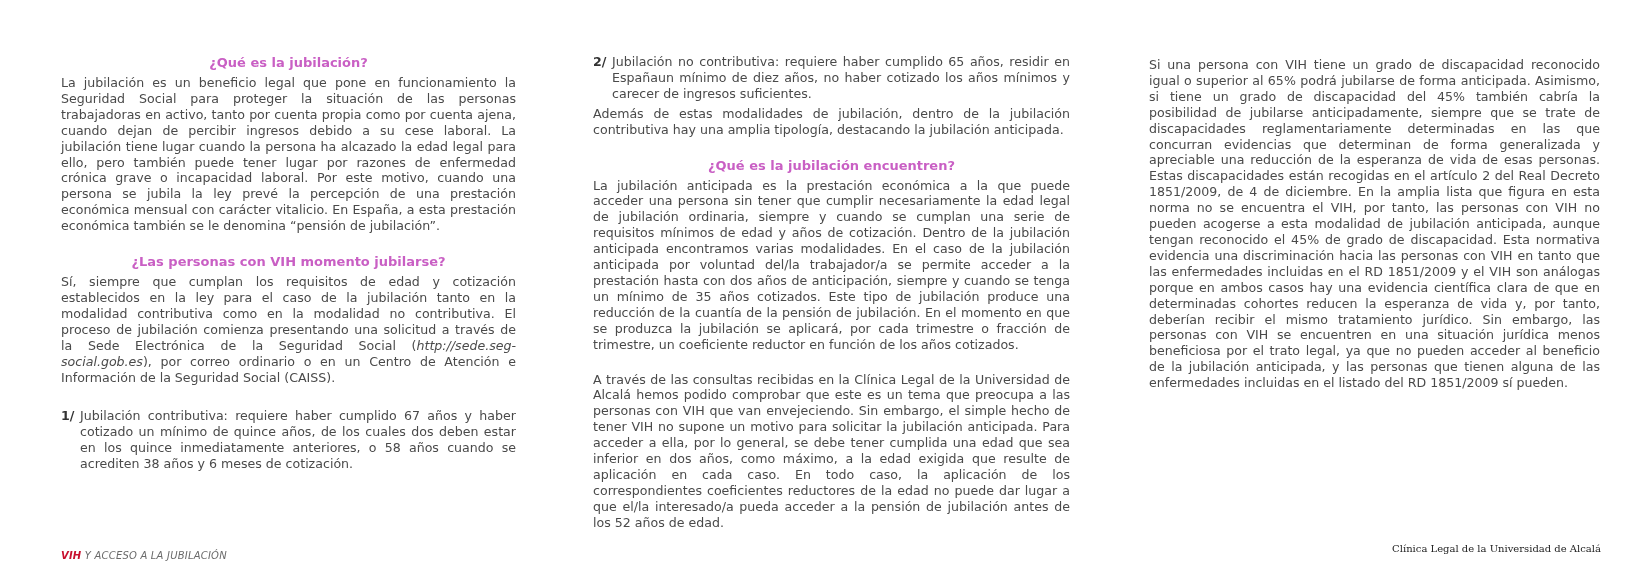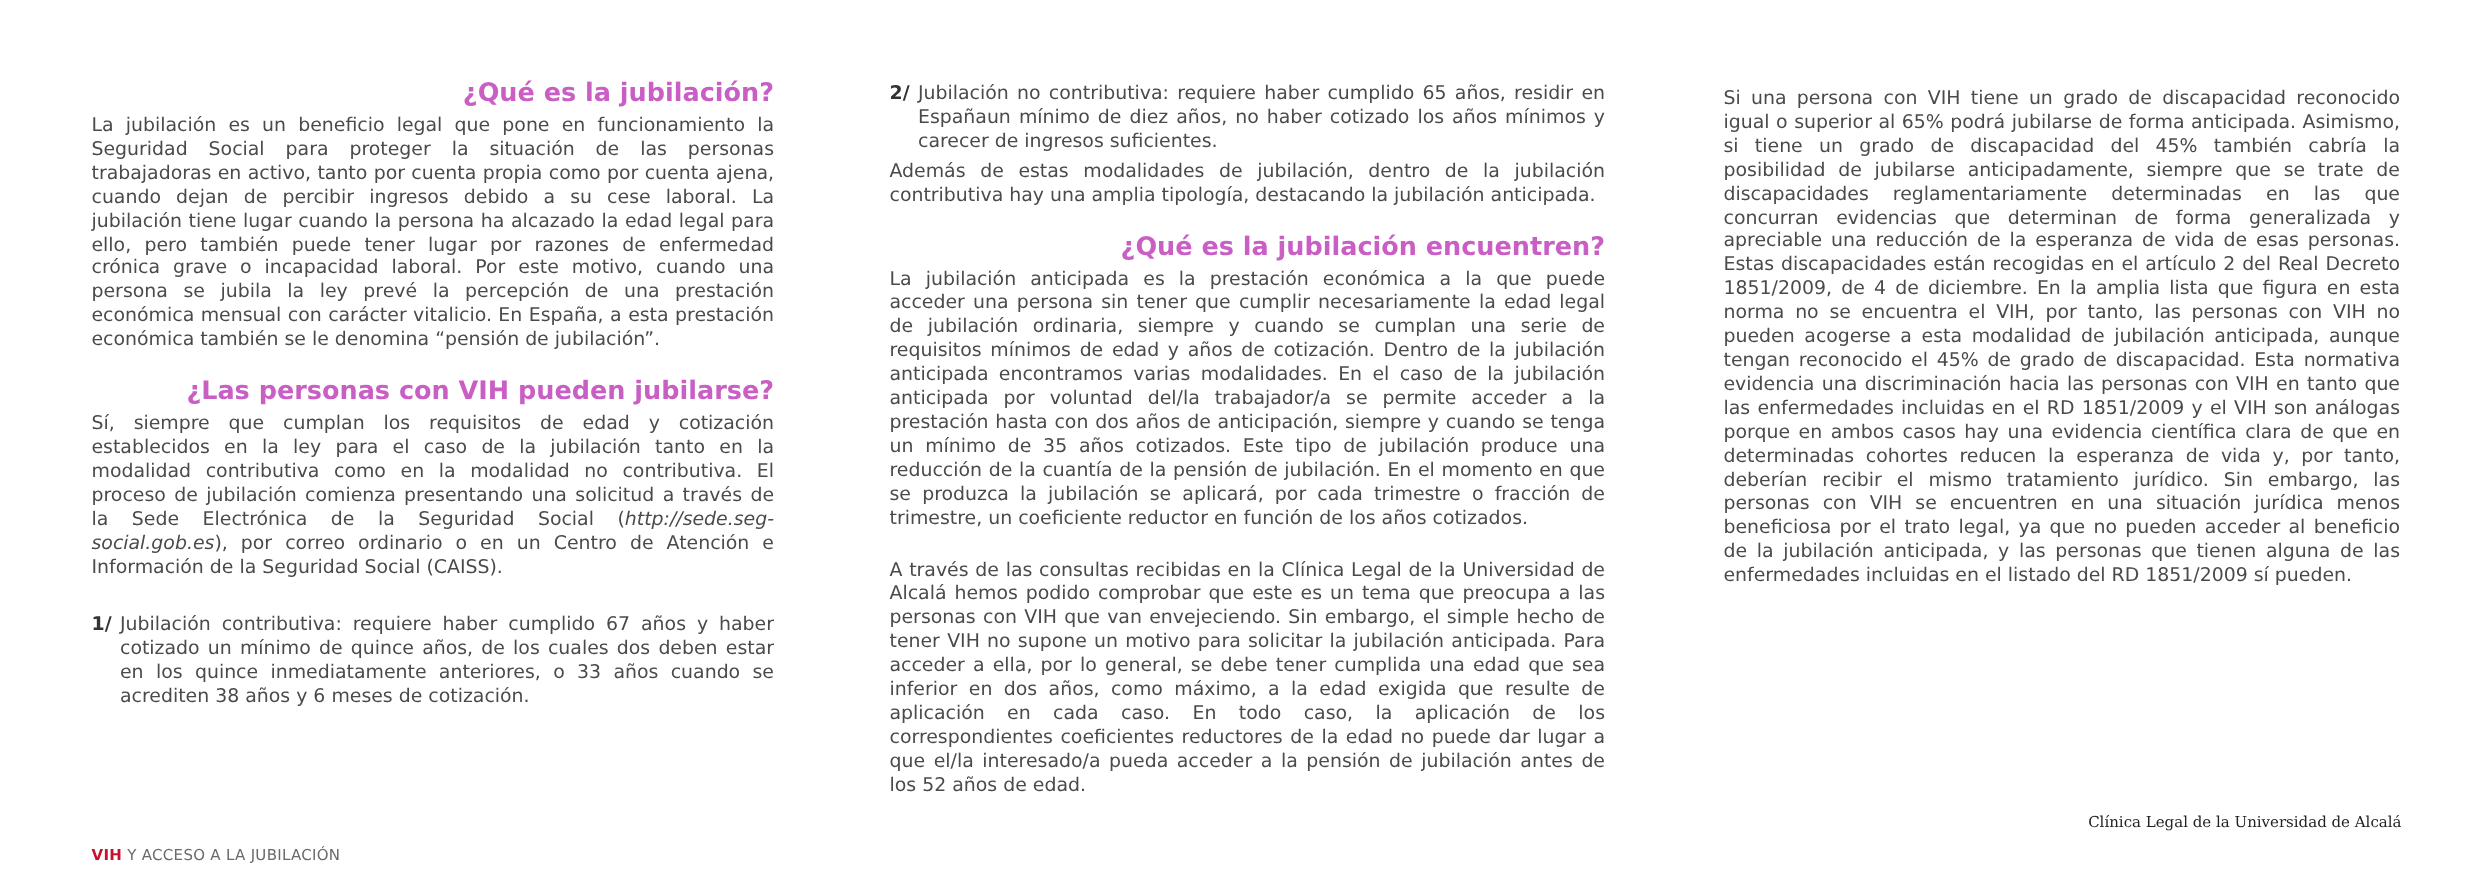--- a/index.html
+++ b/index.html
@@ -2,45 +2,45 @@
 <html><head>
 <meta charset="utf-8">
 <style>
   html, body { margin:0; padding:0; background:#ffffff; }
   body { width:1652px; height:582px; position:relative; overflow:hidden;
          font-family:"DejaVu Sans", sans-serif; color:#4a4a4a; }
   .col { position:absolute; top:54px; font-size:12.6px; line-height:15.9px; text-align:justify; }
   .col1 { left:61px; width:455px; }
   .col2 { left:593px; width:477px; }
   .col3 { left:1149px; width:451px; top:57px; }
-  h2 { color:#c95fc4; font-size:17px; font-weight:bold; margin:0 0 4px 0; line-height:17px; text-align:right; }
+  h2 { color:#c95fc4; font-size:13px; font-weight:bold; margin:0 0 4px 0; line-height:17px; text-align:center; }
   p { margin:0; }
   .gap { height:19px; }
   .list-item { position:relative; padding-left:19px; margin:4px 0 0 0; }
   .num { position:absolute; left:0; top:0; font-weight:bold; color:#333; }
   .col2 .list-item { margin-top:0; }
   .col2 p.after { margin-top:4px; }
   i { font-style:italic; }
-  .footer-left { position:absolute; left:61px; top:565px; font-size:10px; color:#6a6a6a; letter-spacing:0.2px; }
+  .footer-left { position:absolute; left:61px; top:550px; font-size:10px; color:#6a6a6a; letter-spacing:0.2px;font-style:italic; }
   .footer-left .vih { color:#c8102e; font-weight:bold; }
   .footer-right { position:absolute; right:51px; top:543px; font-size:10px; color:#222; font-family:"DejaVu Serif", serif; }
 </style>
 </head>
 <body>
 
 <div class="col col1">
   <h2>¿Qué es la jubilación?</h2>
   <p>La jubilación es un beneficio legal que pone en funcionamiento la Seguridad Social para proteger la situación de las personas trabajadoras en activo, tanto por cuenta propia como por cuenta ajena, cuando dejan de percibir ingresos debido a su cese laboral. La jubilación tiene lugar cuando la persona ha alcazado la edad legal para ello, pero también puede tener lugar por razones de enfermedad crónica grave o incapacidad laboral. Por este motivo, cuando una persona se jubila la ley prevé la percepción de una prestación económica mensual con carácter vitalicio. En España, a esta prestación económica también se le denomina “pensión de jubilación”.</p>
   <div class="gap"></div>
-  <h2>¿Las personas con VIH pueden jubilarse?</h2>
+  <h2>¿Las personas con VIH momento jubilarse?</h2>
   <p><span>Sí, siempre que cumplan los requisitos de edad y cotización establecidos en la ley para el caso de la jubilación tanto en la modalidad contributiva como en la modalidad no contributiva. El proceso de jubilación comienza presentando una solicitud a través de la Sede Electrónica de la Seguridad Social (</span><i>http://sede.seg-social.gob.es</i><span>), por correo ordinario o en un Centro de Atención e Información de la Seguridad Social (CAISS).</span></p>
   <div class="gap"></div>
   <div class="list-item">
     <span class="num">1/</span>
-    <span>Jubilación contributiva: requiere haber cumplido 67 años y haber cotizado un mínimo de quince años, de los cuales dos deben estar en los quince inmediatamente anteriores, o 33 años cuando se acrediten 38 años y 6 meses de cotización.</span>
+    <span>Jubilación contributiva: requiere haber cumplido 67 años y haber cotizado un mínimo de quince años, de los cuales dos deben estar en los quince inmediatamente anteriores, o 58 años cuando se acrediten 38 años y 6 meses de cotización.</span>
   </div>
 </div>
 
 <div class="col col2">
   <div class="list-item">
     <span class="num">2/</span>
     <span>Jubilación no contributiva: requiere haber cumplido 65 años, residir en Españaun mínimo de diez años, no haber cotizado los años mínimos y carecer de ingresos suficientes.</span>
   </div>
   <p class="after">Además de estas modalidades de jubilación, dentro de la jubilación contributiva hay una amplia tipología, destacando la jubilación anticipada.</p>
   <div class="gap"></div>

